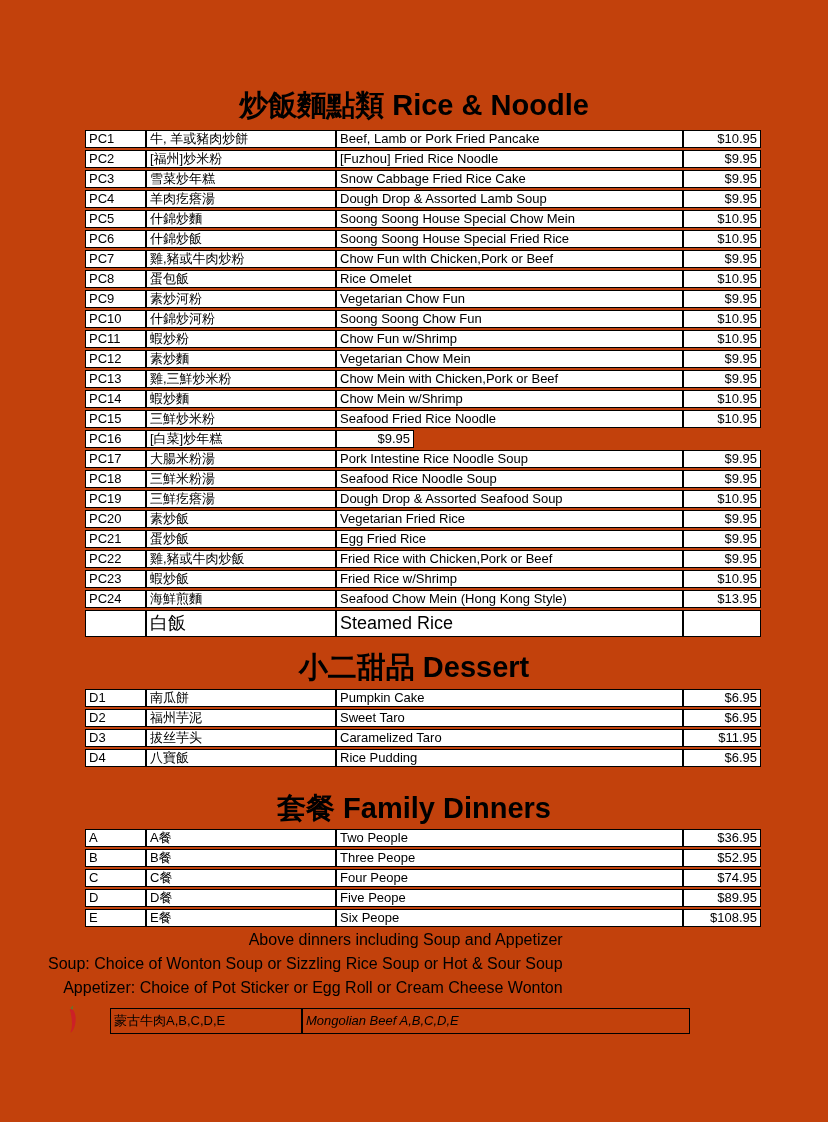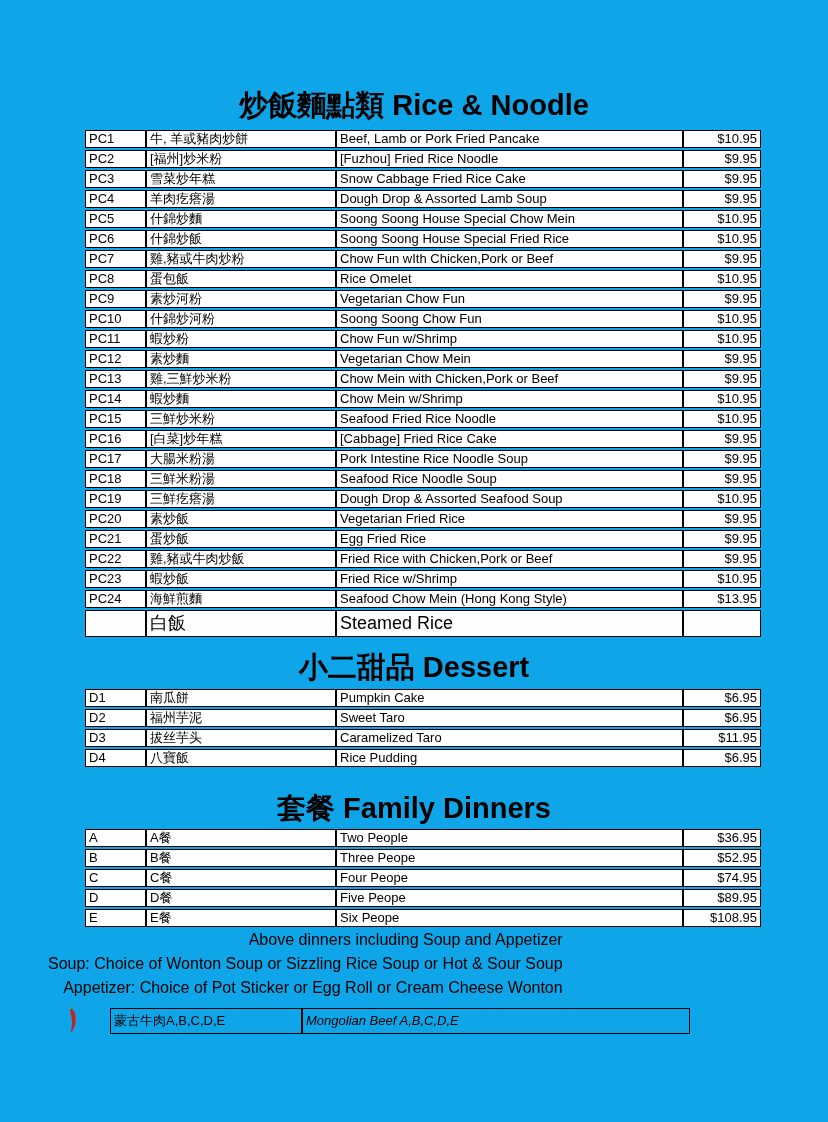--- a/index.html
+++ b/index.html
@@ -1,17 +1,17 @@
 <!DOCTYPE html>
 <html><head>
 <meta charset="utf-8">
 <style>
   html,body{margin:0;padding:0;background:#ffffff;}
   .page{
-    position:relative;width:828px;height:1122px;background:#0ea5e9;
+    position:relative;width:828px;height:1122px;background:#c2410c;
     font-family:"Liberation Sans",sans-serif;color:#000;overflow:hidden;
   }
   .section-title{
     position:absolute;left:0;width:828px;text-align:center;
     font-weight:bold;font-size:29px;line-height:38px;white-space:nowrap;
   }
   .menu-table{position:absolute;left:46px;width:722px;}
   .menu-row{display:flex;margin-bottom:2px;padding-left:39px;}
   .cell{
     box-sizing:border-box;border:1px solid #000;height:18px;
@@ -127,21 +127,20 @@
       </div>
       <div class="menu-row">
         <div class="cell col-code">PC15</div>
         <div class="cell col-zh">三鮮炒米粉</div>
         <div class="cell col-en">Seafood Fried Rice Noodle</div>
         <div class="cell col-price">$10.95</div>
       </div>
       <div class="menu-row">
         <div class="cell col-code">PC16</div>
         <div class="cell col-zh">[白菜]炒年糕</div>
-        <div class="cell col-en">[Cabbage] Fried Rice Cake</div>
         <div class="cell col-price">$9.95</div>
       </div>
       <div class="menu-row">
         <div class="cell col-code">PC17</div>
         <div class="cell col-zh">大腸米粉湯</div>
         <div class="cell col-en">Pork Intestine Rice Noodle Soup</div>
         <div class="cell col-price">$9.95</div>
       </div>
       <div class="menu-row">
         <div class="cell col-code">PC18</div>

